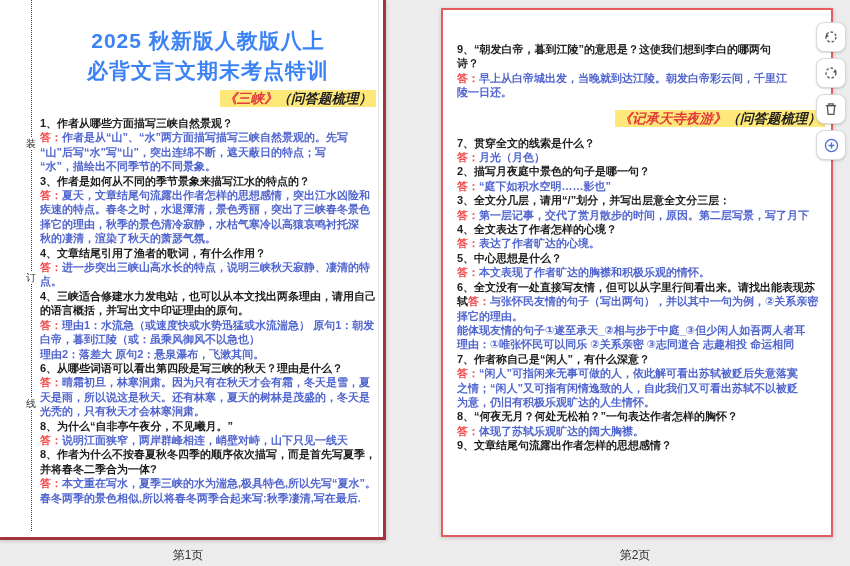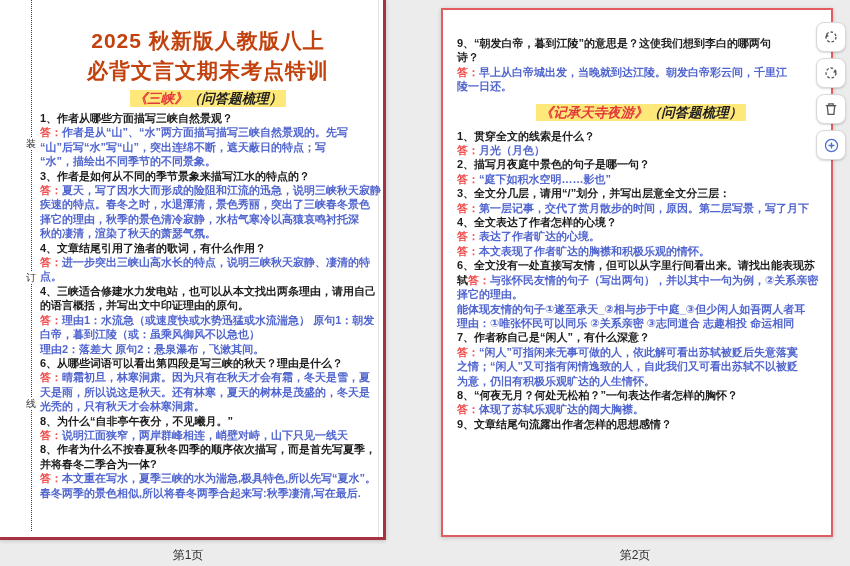--- a/index.html
+++ b/index.html
@@ -18,27 +18,27 @@
   .page-right{
     left:441px;top:8px;width:388px;height:525px;
     border:2px solid #e45c60;
   }
   
   .binding-line{position:absolute;left:31px;top:0;height:531px;width:0;border-left:1px dotted #3a3a3a;}
   .binding-char{position:absolute;left:24px;width:14px;text-align:center;font-size:10px;color:#333;background:#fff;line-height:11px;}
   
   .content-left{position:absolute;left:40px;top:26px;width:336px;}
   .content-right{position:absolute;left:14px;top:24px;width:368px;}
-  .doc-title{font-size:21px;line-height:30px;font-weight:800;color:#c2410c;text-align:center;letter-spacing:1px;white-space:nowrap;}
-  .section-heading{text-align:center;font-size:13.5px;line-height:19px;margin:3px 0 3px;white-space:nowrap;}
+  .doc-title{font-size:21px;line-height:30px;font-weight:800;color:#3b82f6;text-align:center;letter-spacing:1px;white-space:nowrap;}
+  .section-heading{text-align:right;font-size:13.5px;line-height:19px;margin:3px 0 3px;white-space:nowrap;}
   .section-heading .hl{background:#ffe87a;padding:1px 4px;font-style:italic;font-weight:800;}
   .section-heading .book{color:#e23b3b;}
   .section-heading .suffix{color:#1e1e1e;}
   .content-right .section-heading{margin:9px 0 7px;}
-  .lines{margin-top:2px;}
+  .lines{margin-top:8px;}
   .line{font-size:11px;line-height:14.4px;white-space:nowrap;font-weight:700;}
   .rq{color:#1e1e1e;}
   .rr{color:#f24b4b;}
   .rb{color:#5266cf;}
   
   .page-label{position:absolute;top:547px;font-size:12px;color:#2e2e2e;text-align:center;}
   .page-label.p1{left:118px;width:140px;}
   .page-label.p2{left:565px;width:140px;}
   
   .tool-btn{
@@ -65,21 +65,21 @@
     <div class="doc-title">必背文言文期末考点特训</div>
     <div class="section-heading">
       <span class="hl"><span class="book">《三峡》</span><span class="suffix">（问答题梳理）</span></span>
     </div>
     <div class="lines">
         <div class="line"><span class="rq">1、作者从哪些方面描写三峡自然景观？</span></div>
         <div class="line"><span class="rr">答：</span><span class="rb">作者是从“山”、“水”两方面描写描写三峡自然景观的。先写</span></div>
         <div class="line"><span class="rb">“山”后写“水”写“山”，突出连绵不断，遮天蔽日的特点；写</span></div>
         <div class="line"><span class="rb">“水”，描绘出不同季节的不同景象。</span></div>
         <div class="line"><span class="rq">3、作者是如何从不同的季节景象来描写江水的特点的？</span></div>
-        <div class="line"><span class="rr">答：</span><span class="rb">夏天，写了因水大而形成的险阻和江流的迅急，说明三峡秋天寂静</span></div>
+        <div class="line"><span class="rr">答：</span><span class="rb">夏天，文章结尾句流露出作者怎样的思想感情，突出江水凶险和</span></div>
         <div class="line"><span class="rb">疾速的特点。春冬之时，水退潭清，景色秀丽，突出了三峡春冬景色</span></div>
         <div class="line"><span class="rb">择它的理由，秋季的景色清冷寂静，水枯气寒冷以高猿哀鸣衬托深</span></div>
         <div class="line"><span class="rb">秋的凄清，渲染了秋天的萧瑟气氛。</span></div>
         <div class="line"><span class="rq">4、文章结尾引用了渔者的歌词，有什么作用？</span></div>
         <div class="line"><span class="rr">答：</span><span class="rb">进一步突出三峡山高水长的特点，说明三峡秋天寂静、凄清的特</span></div>
         <div class="line"><span class="rb">点。</span></div>
         <div class="line"><span class="rq">4、三峡适合修建水力发电站，也可以从本文找出两条理由，请用自己</span></div>
         <div class="line"><span class="rq">的语言概括，并写出文中印证理由的原句。</span></div>
         <div class="line"><span class="rr">答：</span><span class="rb">理由1：水流急（或速度快或水势迅猛或水流湍急）  原句1：朝发</span></div>
         <div class="line"><span class="rb">白帝，暮到江陵（或：虽乘风御风不以急也）</span></div>
@@ -103,28 +103,29 @@
     <div class="lines">
         <div class="line"><span class="rq">9、“朝发白帝，暮到江陵”的意思是？这使我们想到李白的哪两句</span></div>
         <div class="line"><span class="rq">诗？</span></div>
         <div class="line"><span class="rr">答：</span><span class="rb">早上从白帝城出发，当晚就到达江陵。朝发白帝彩云间，千里江</span></div>
         <div class="line"><span class="rb">陵一日还。</span></div>
       </div>
     <div class="section-heading">
       <span class="hl"><span class="book">《记承天寺夜游》</span><span class="suffix">（问答题梳理）</span></span>
     </div>
     <div class="lines">
-        <div class="line"><span class="rq">1、贯穿全文的线索是什么？</span></div>
+        <div class="line"><span class="rq">7、贯穿全文的线索是什么？</span></div>
         <div class="line"><span class="rr">答：</span><span class="rb">月光（月色）</span></div>
         <div class="line"><span class="rq">2、描写月夜庭中景色的句子是哪一句？</span></div>
         <div class="line"><span class="rr">答：</span><span class="rb">“庭下如积水空明……影也”</span></div>
         <div class="line"><span class="rq">3、全文分几层，请用“/”划分，并写出层意全文分三层：</span></div>
         <div class="line"><span class="rr">答：</span><span class="rb">第一层记事，交代了赏月散步的时间，原因。第二层写景，写了月下</span></div>
         <div class="line"><span class="rq">4、全文表达了作者怎样的心境？</span></div>
         <div class="line"><span class="rr">答：</span><span class="rb">表达了作者旷达的心境。</span></div>
+        <div class="line"><span class="rq">5、中心思想是什么？</span></div>
         <div class="line"><span class="rr">答：</span><span class="rb">本文表现了作者旷达的胸襟和积极乐观的情怀。</span></div>
         <div class="line"><span class="rq">6、全文没有一处直接写友情，但可以从字里行间看出来。请找出能表现苏</span></div>
         <div class="line"><span class="rq">轼</span><span class="rr">答：</span><span class="rb">与张怀民友情的句子（写出两句），并以其中一句为例，②关系亲密</span></div>
         <div class="line"><span class="rb">择它的理由。</span></div>
         <div class="line"><span class="rb">能体现友情的句子①遂至承天_②相与步于中庭_③但少闲人如吾两人者耳</span></div>
         <div class="line"><span class="rb">理由：①唯张怀民可以同乐  ②关系亲密  ③志同道合 志趣相投 命运相同</span></div>
         <div class="line"><span class="rq">7、作者称自己是“闲人”，有什么深意？</span></div>
         <div class="line"><span class="rr">答：</span><span class="rb">“闲人”可指闲来无事可做的人，依此解可看出苏轼被贬后失意落寞</span></div>
         <div class="line"><span class="rb">之情；“闲人”又可指有闲情逸致的人，自此我们又可看出苏轼不以被贬</span></div>
         <div class="line"><span class="rb">为意，仍旧有积极乐观旷达的人生情怀。</span></div>

